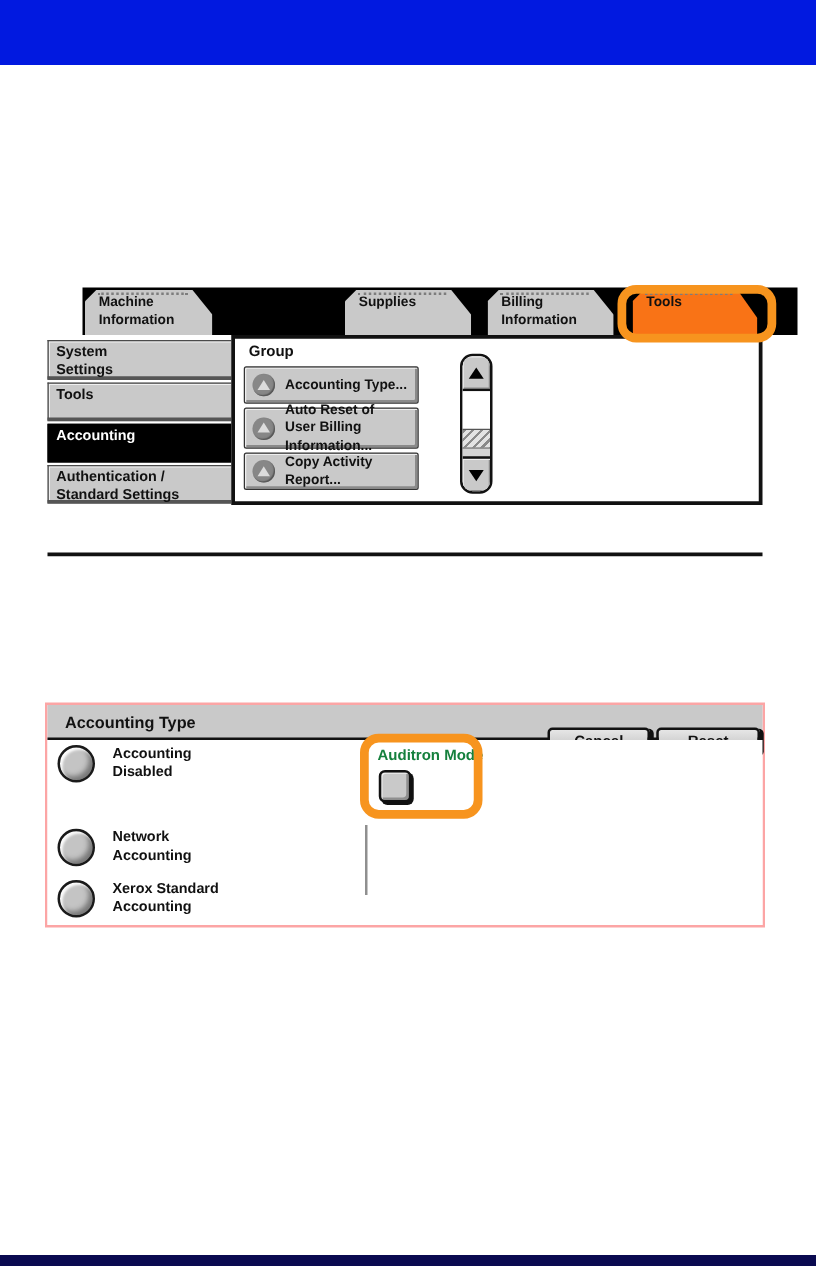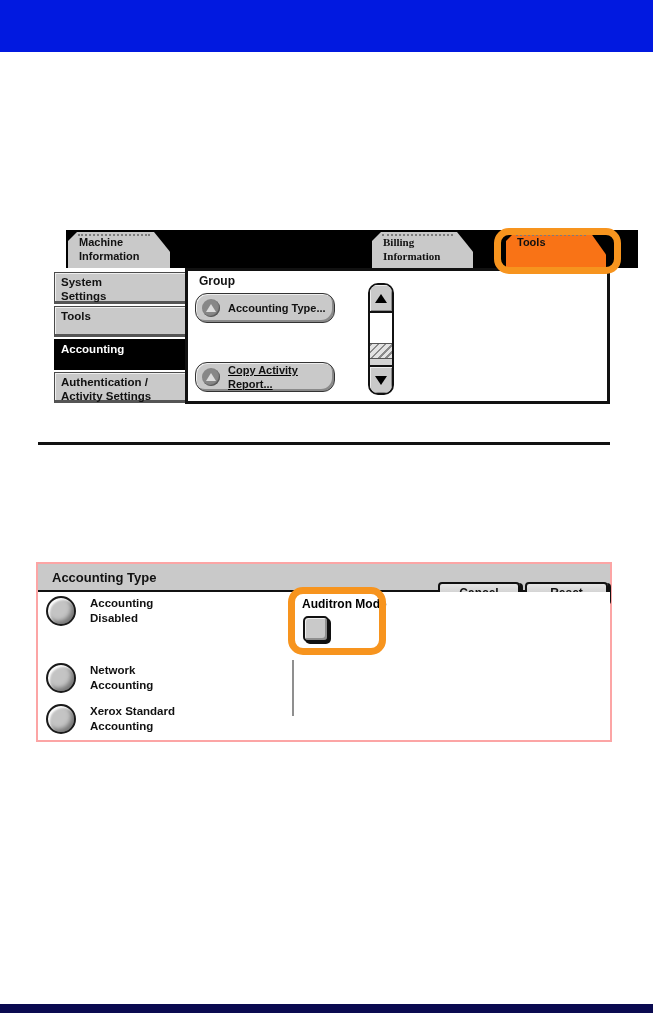--- a/index.html
+++ b/index.html
@@ -18,31 +18,31 @@
        font-size:11px;font-weight:bold;color:#111;line-height:1.25;
        padding:4px 0 0 11px;box-sizing:border-box;white-space:pre-line;}
   .tab::before{content:"";position:absolute;left:10px;right:20px;top:2px;border-top:2px dotted #7d7d7d;}
   .tab.selected{background:#f97316;height:41px;z-index:3;}
   .ring{position:absolute;border:7px solid #F7941E;border-radius:15px;z-index:6;pointer-events:none;}
   .ring-tools{left:428px;top:-2px;width:113px;height:32px;}
 
   .shot1-body{position:absolute;left:0;top:38px;width:572px;height:136px;}
   .shot1 .bottom-line{position:absolute;left:0;top:174px;width:572px;height:3px;background:#111;}
 
-  .side-btn{position:absolute;left:16px;width:170px;background:#C9C9C9;color:#111;
+  .side-btn{position:absolute;left:0;width:170px;background:#C9C9C9;color:#111;
        border:1px solid #4a4a4a;border-bottom:3px solid #555;box-sizing:border-box;
        box-shadow:inset 1px 1px 0 #efefef;
        font-size:11.5px;font-weight:bold;line-height:1.25;padding:2px 0 0 6px;white-space:pre-line;}
   .side-btn.selected{background:#000;color:#fff;box-shadow:none;border-color:#000;}
 
   .mainbox{position:absolute;left:147px;top:0;width:425px;height:136px;background:#fff;
        border:3px solid #111;box-sizing:border-box;}
   .group-label{position:absolute;left:11px;top:3px;font-size:12px;font-weight:bold;color:#111;}
   .gbtn{position:absolute;left:7px;width:140px;background:#C9C9C9;border:1px solid #333;
-       border-radius:12px;box-sizing:border-box;display:flex;align-items:center;
+       border-radius:2px;box-sizing:border-box;display:flex;align-items:center;
        box-shadow:inset 1px 1px 0 #eee, inset -2px -2px 0 #8a8a8a;}
   .gbtn .circ{flex:none;width:18px;height:18px;border-radius:50%;background:#878787;
        margin-left:6px;display:flex;align-items:center;justify-content:center;
        box-shadow:inset -1px -1px 1px #555;}
   .gbtn .tri-up{width:0;height:0;border-left:5px solid transparent;border-right:5px solid transparent;
        border-bottom:8px solid #dcdcdc;margin-top:-1px;}
   .gbtn .glabel{font-size:11px;font-weight:600;color:#111;line-height:1.3;margin-left:8px;white-space:pre-line;}
 
   .scrollbar{position:absolute;left:180px;top:12px;width:26px;height:112px;border:2px solid #111;
        border-radius:10px;box-sizing:border-box;overflow:hidden;display:flex;flex-direction:column;background:#fff;}
@@ -70,61 +70,69 @@
   .tbtn.save{left:487px;width:83px;}
 
   .shot2-body{position:relative;width:100%;height:148px;background:#fff;}
   .opt-row{position:absolute;left:8px;display:flex;align-items:center;}
   .radio{flex:none;width:30px;height:30px;border-radius:50%;background:#c4c4c4;border:2px solid #1a1a1a;
        box-sizing:border-box;box-shadow:inset 2px 2px 2px rgba(255,255,255,.95), inset -3px -3px 4px rgba(70,70,70,.6);}
   .radio.selected{background:#0d0d0d;}
   .opt-label{font-size:11.5px;font-weight:600;color:#111;line-height:1.3;margin-left:14px;white-space:pre-line;}
 
   .divider{position:absolute;left:254px;top:68px;width:2px;height:56px;background:#8f8f8f;}
-  .auditron-label{position:absolute;left:264px;top:5px;font-size:12px;font-weight:bold;color:#000000;}
+  .auditron-label{position:absolute;left:264px;top:5px;font-size:12px;font-weight:bold;color:#15803d;}
   .auditron-btn{position:absolute;left:265px;top:24px;width:26px;height:26px;background:#C9C9C9;
        border:2px solid #111;border-radius:5px;box-sizing:border-box;
        box-shadow:2px 2px 0 #111, inset 1px 1px 0 #efefef, inset -2px -2px 0 #8f8f8f;}
   .ring-auditron{left:250px;top:-5px;width:84px;height:54px;}
 </style>
 </head>
 <body>
 
 <div id="page">
 
   <div class="top-banner"></div>
 
   <div class="shot1">
     <div class="tabstrip">
       <div class="tab" style="left:2px;width:102px;">Machine
 Information</div>
-      <div class="tab" style="left:306px;width:101px;font-family:Liberation Serif, serif;">Billing
+      <div class="tab" style="left:210px;width:101px;">Supplies</div>
+      <div class="tab" style="left:324px;width:101px;">Billing
 Information</div>
       <div class="tab selected" style="left:440px;width:100px;">Tools</div>
       <div class="ring ring-tools"></div>
     </div>
 
     <div class="shot1-body">
       <div class="side-btn" style="top:4px;height:32px;">System
 Settings</div>
       <div class="side-btn" style="top:38px;height:31px;">Tools</div>
       <div class="side-btn selected" style="top:71px;height:31px;">Accounting</div>
       <div class="side-btn" style="top:104px;height:31px;">Authentication /
-Activity Settings</div>
+Standard Settings</div>
 
       <div class="mainbox">
         <div class="group-label">Group</div>
 
         <div class="gbtn" style="top:22px;height:30px;">
           <span class="circ">
               <span class="tri-up"></span>
             </span>
           <span class="glabel">Accounting Type...</span>
         </div>
-        <div class="gbtn" style="top:91px;height:30px;text-decoration:underline;">
+        <div class="gbtn" style="top:55px;height:33px;">
+          <span class="circ">
+              <span class="tri-up"></span>
+            </span>
+          <span class="glabel">Auto Reset of
+User Billing Information...</span>
+        </div>
+        <div class="gbtn" style="top:91px;height:30px;">
           <span class="circ">
               <span class="tri-up"></span>
             </span>
           <span class="glabel">Copy Activity Report...</span>
         </div>
 
         <div class="scrollbar">
           <div class="sb-btn sb-up">
               <span class="tri-up-b"></span>
             </div>

